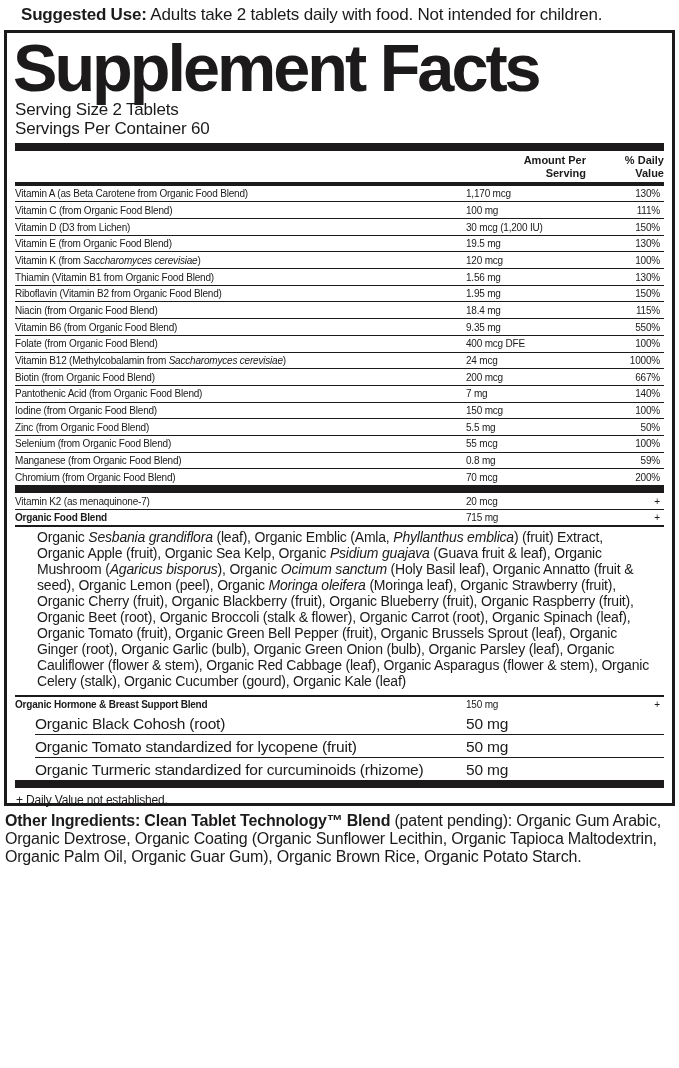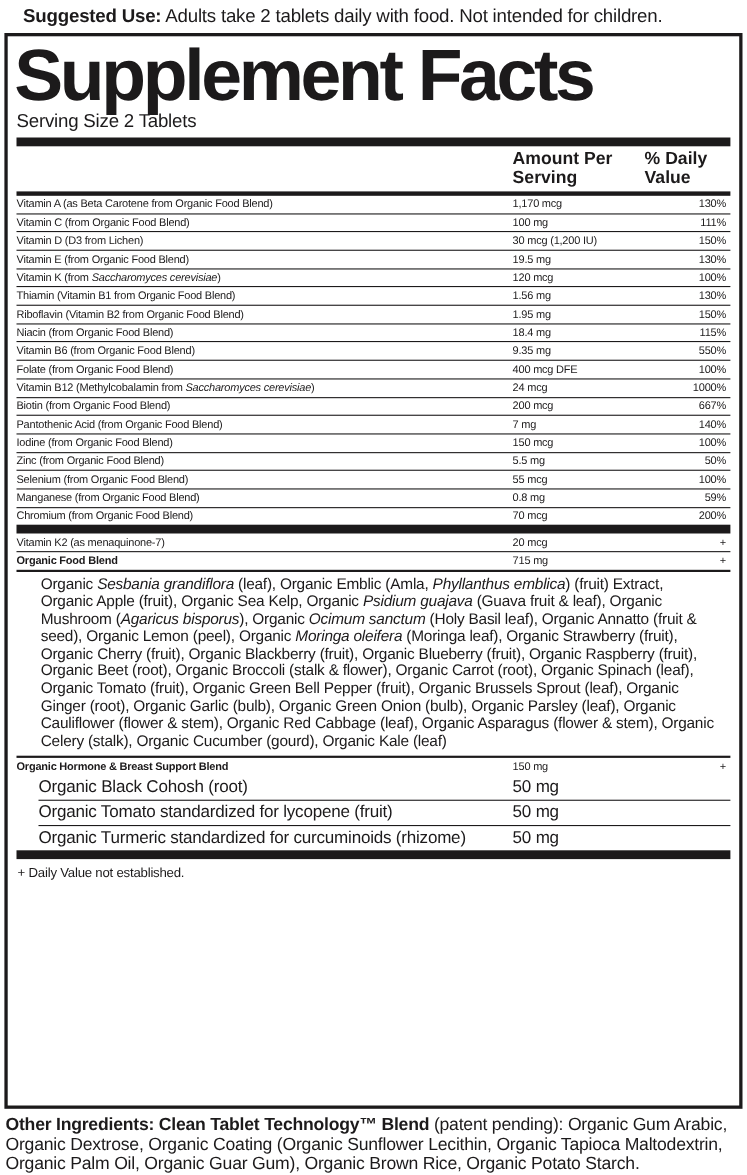--- a/index.html
+++ b/index.html
@@ -8,35 +8,35 @@
     font-family:"Liberation Sans","DejaVu Sans",sans-serif;
     overflow:hidden;-webkit-font-smoothing:antialiased;
   }
   .it{font-style:italic;}
   .suggested{
     font-size:17px;line-height:1.3;padding:4px 5px 2px 5px;letter-spacing:-0.2px;margin-left:16px;
   }
   .suggested b{font-weight:bold;}
   .panel{
     margin:2px 4px 6px 4px;border:3px solid #1c1a1b;padding:0 8px 0 8px;
-    box-sizing:border-box;height:978px;
+    box-sizing:border-box;height:776px;
   }
   .title{
     font-weight:bold;font-size:66px;letter-spacing:-3px;line-height:1.0;
     margin:2px 0 0 -2px;white-space:nowrap;transform:scaleX(1.01);transform-origin:left center;
   }
   .serving{font-size:17px;line-height:1.1;letter-spacing:-0.2px;}
   .bar{height:8px;background:#1c1a1b;}
   .bar-top{margin-top:5px;}
   .hdr-row{
     display:grid;grid-template-columns:1fr 120px 78px;
     border-bottom:4px solid #1c1a1b;padding:3px 0 3px 0;
   }
   .hdr-cell{
-    font-weight:bold;font-size:16px;line-height:1.1;text-align:left;
+    font-weight:bold;font-size:11px;line-height:1.1;text-align:right;
     align-self:end;white-space:pre-line;
   }
   .row{
     display:grid;grid-template-columns:1fr 120px 78px;
     border-bottom:1.5px solid #1c1a1b;padding:2.5px 0 2px 0;
     font-size:10px;line-height:1.12;letter-spacing:-0.2px;align-items:baseline;
   }
   .row:last-child{border-bottom:none;}
   .nm{white-space:nowrap;overflow:visible;}
   .amt{text-align:left;white-space:nowrap;}
@@ -63,20 +63,21 @@
 </head>
 <body>
 
 <div class="suggested">
   <b>Suggested Use:</b><span> Adults take 2 tablets daily with food. Not intended for children.</span>
 </div>
 
 <div class="panel">
   <div class="title">Supplement Facts</div>
   <div class="serving">Serving Size 2 Tablets</div>
+  <div class="serving">Servings Per Container 60</div>
 
   <div class="bar bar-top"></div>
 
   <div class="hdr-row">
     <div></div>
     <div class="hdr-cell">Amount Per
 Serving</div>
     <div class="hdr-cell">% Daily
 Value</div>
   </div>

